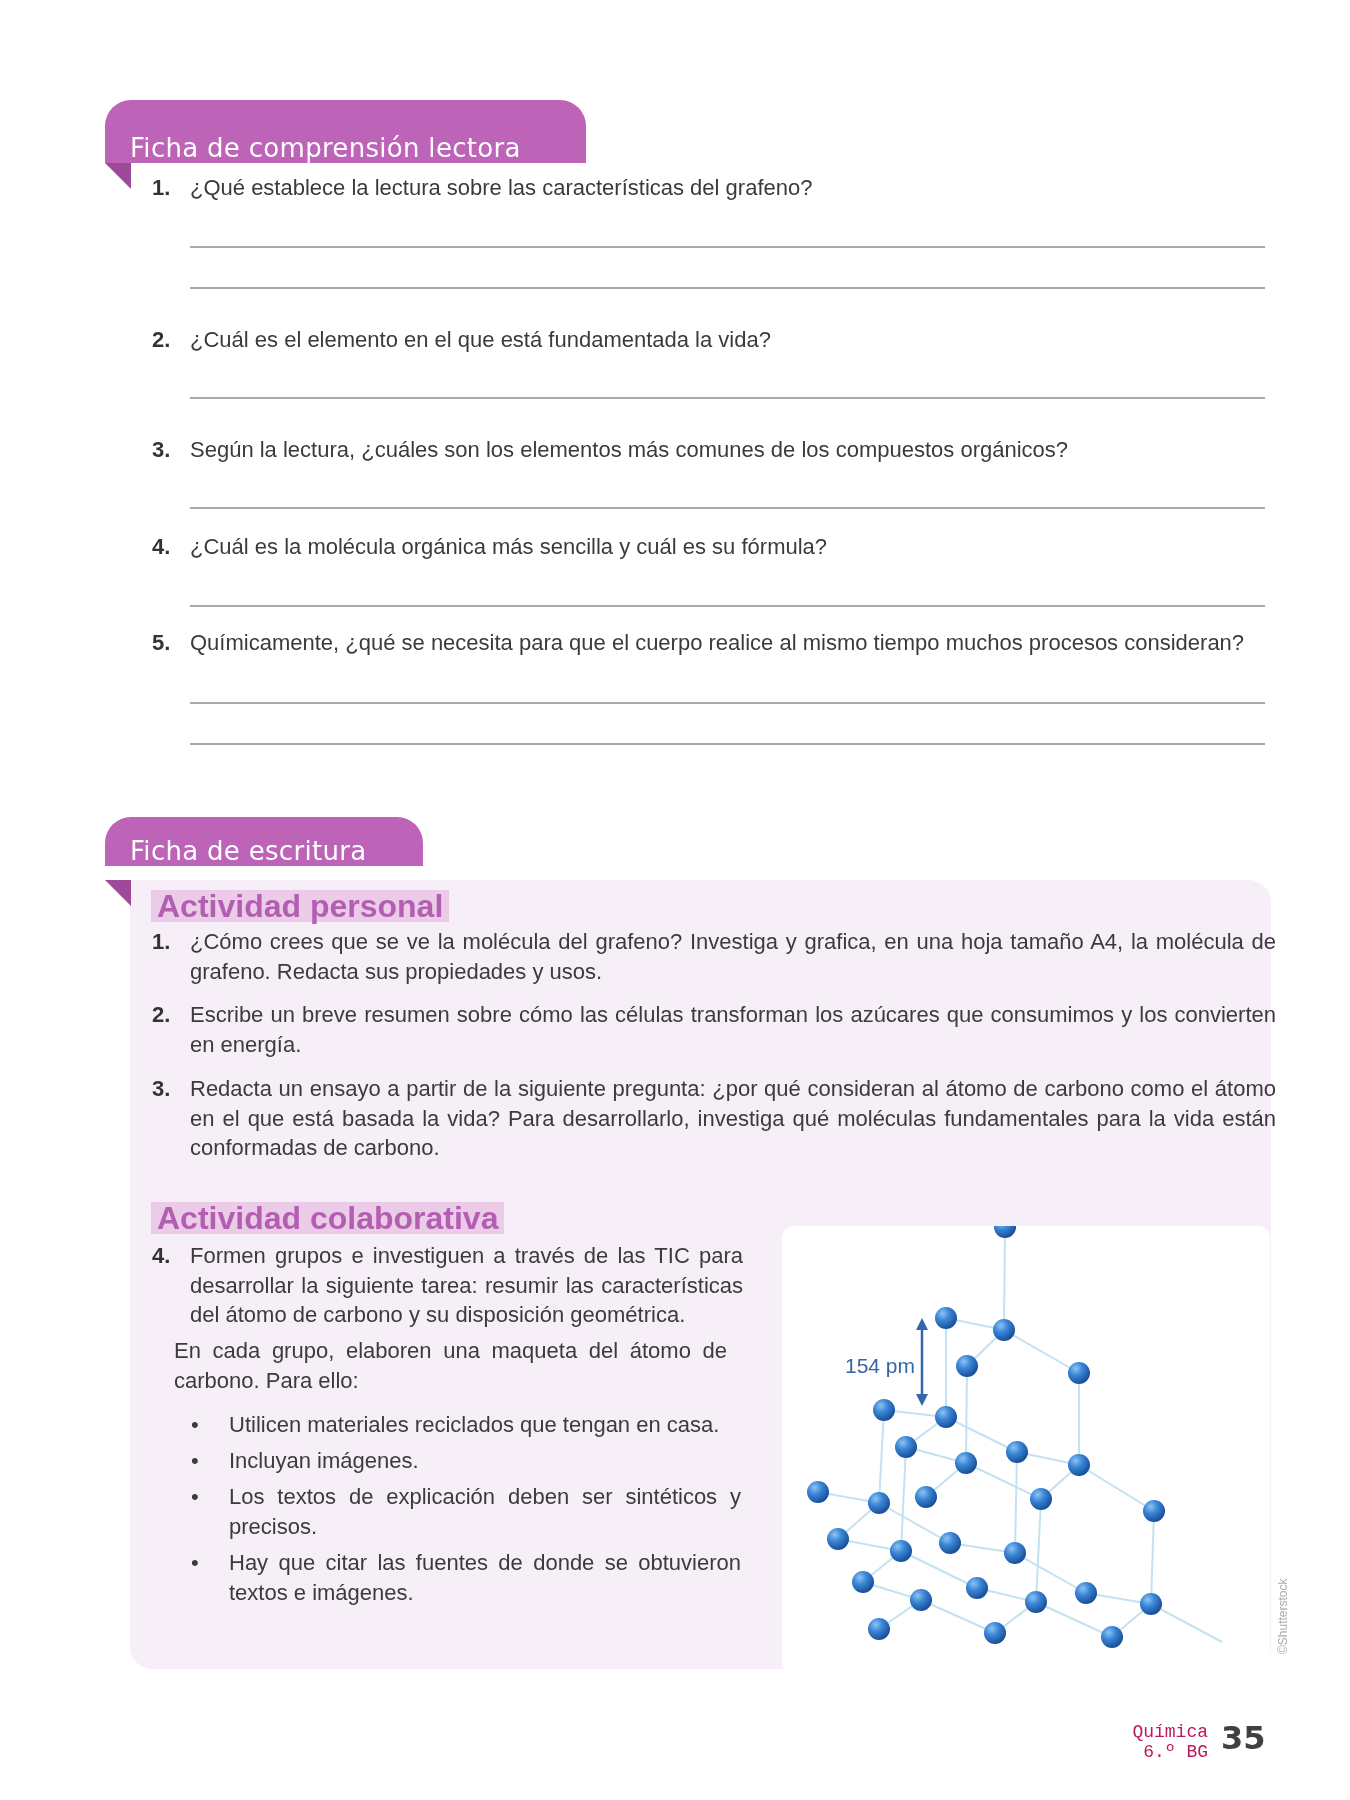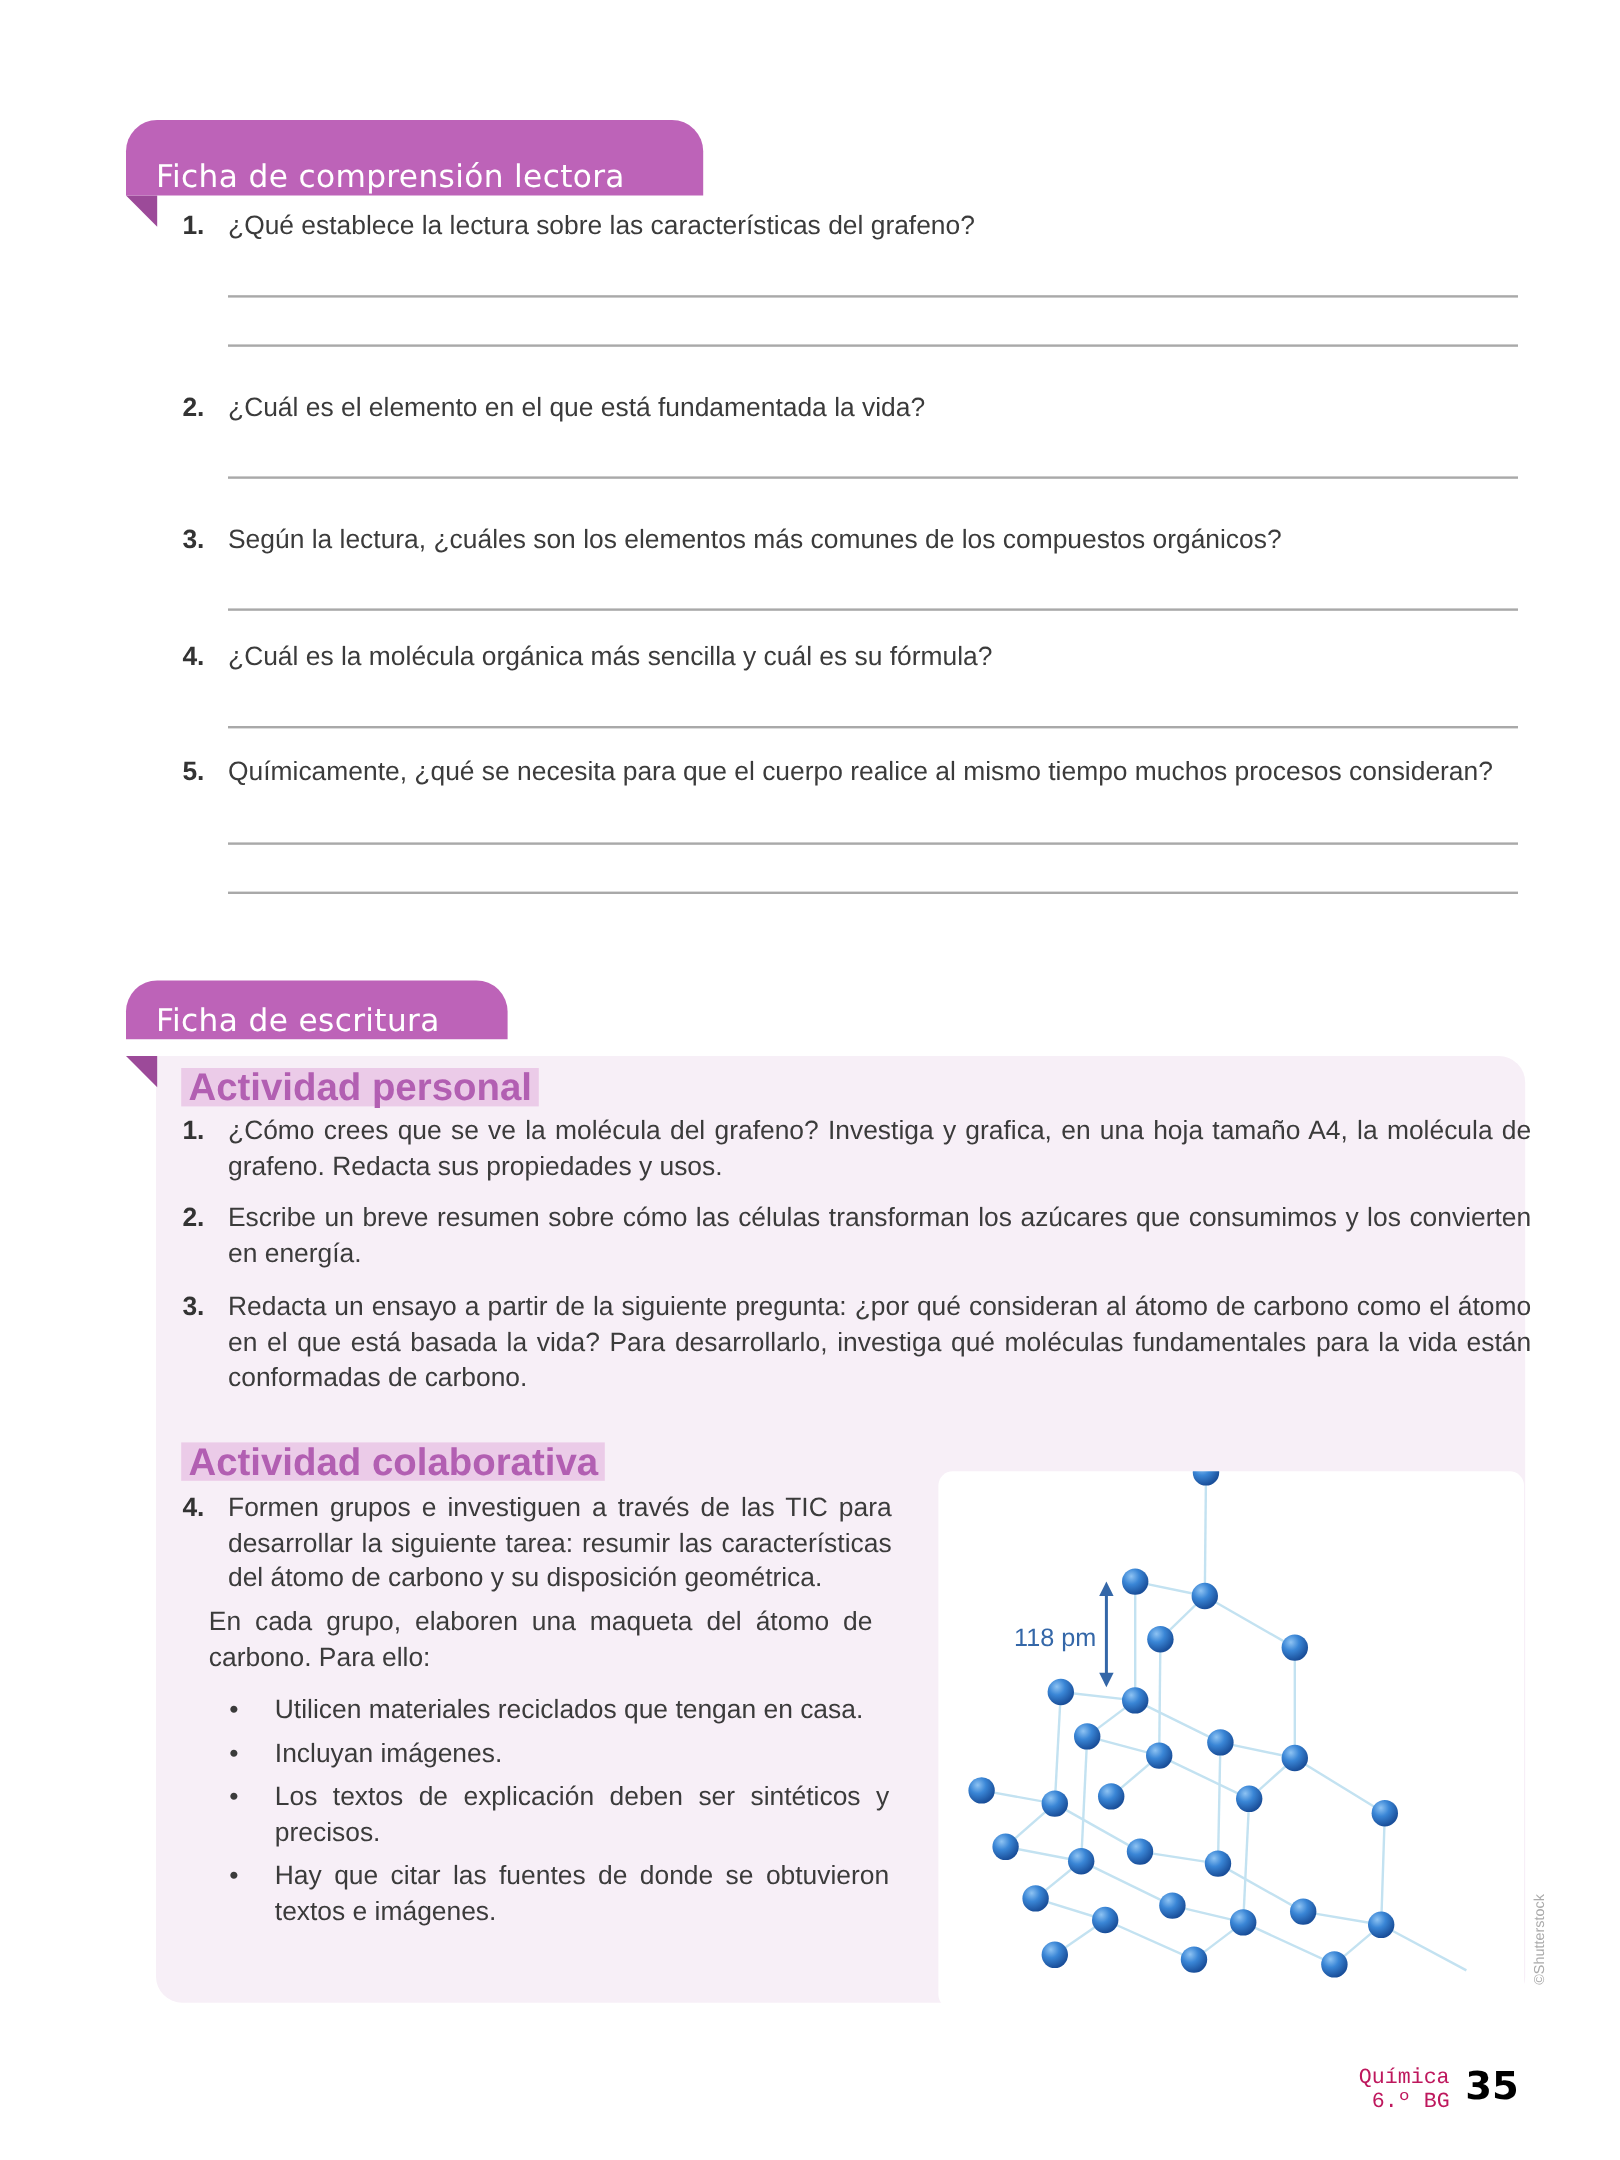--- a/index.html
+++ b/index.html
@@ -32,21 +32,21 @@
   .bullet .dot { position:absolute; left:-38px; }
 
   .panel { position:absolute; left:782px; top:1226px; width:488px; height:448px;
            background:#ffffff; border-radius:12px; }
   .credit { position:absolute; font-size:12px; color:#aaaaaa; transform:rotate(-90deg);
             transform-origin:left top; white-space:nowrap; }
 
   .footer-subj { position:absolute; font-family:Liberation Mono, monospace; font-size:18px;
                  color:#be185d; text-align:right; line-height:20px; }
   .footer-page { position:absolute; font-family:"DejaVu Sans", sans-serif; font-size:32px;
-                 font-weight:bold; color:#000000; }
+                 font-weight:bold; color:#404040; }
 </style>
 </head>
 <body>
 
 <div class="fold" style="left:105px; top:163px;"></div>
 <div class="tab" style="left:105px; top:100px; width:481px; height:63px;">
   <span>Ficha de comprensión lectora</span>
 </div>
 
 <div class="q" style="left:190px; top:175px;">
@@ -208,21 +208,21 @@
       <circle cx="106" cy="419" r="11"></circle>
       <circle cx="222" cy="423" r="11"></circle>
       <circle cx="339" cy="427" r="11"></circle>
     </g>
     <g transform="translate(-9,-16)">
       <line x1="149" y1="116" x2="149" y2="188" stroke="#3467a8" stroke-width="2.5"></line>
       <polygon points="149,108 143,120 155,120" fill="#3467a8"></polygon>
       <polygon points="149,196 143,184 155,184" fill="#3467a8"></polygon>
     </g>
   </svg>
-  <div class="abs" style="left:63px; top:128px; font-size:21px; color:#3467a8;">118 pm</div>
+  <div class="abs" style="left:63px; top:128px; font-size:21px; color:#3467a8;">154 pm</div>
 </div>
 <div class="credit" style="left:1276px; top:1654px;">©Shutterstock</div>
 
 <div class="footer-subj" style="left:1100px; top:1722px; width:108px;">
   <div>Química</div>
   <div>6.º BG</div>
 </div>
 <div class="footer-page" style="left:1221px; top:1719px;">35</div>
 
 </body></html>

